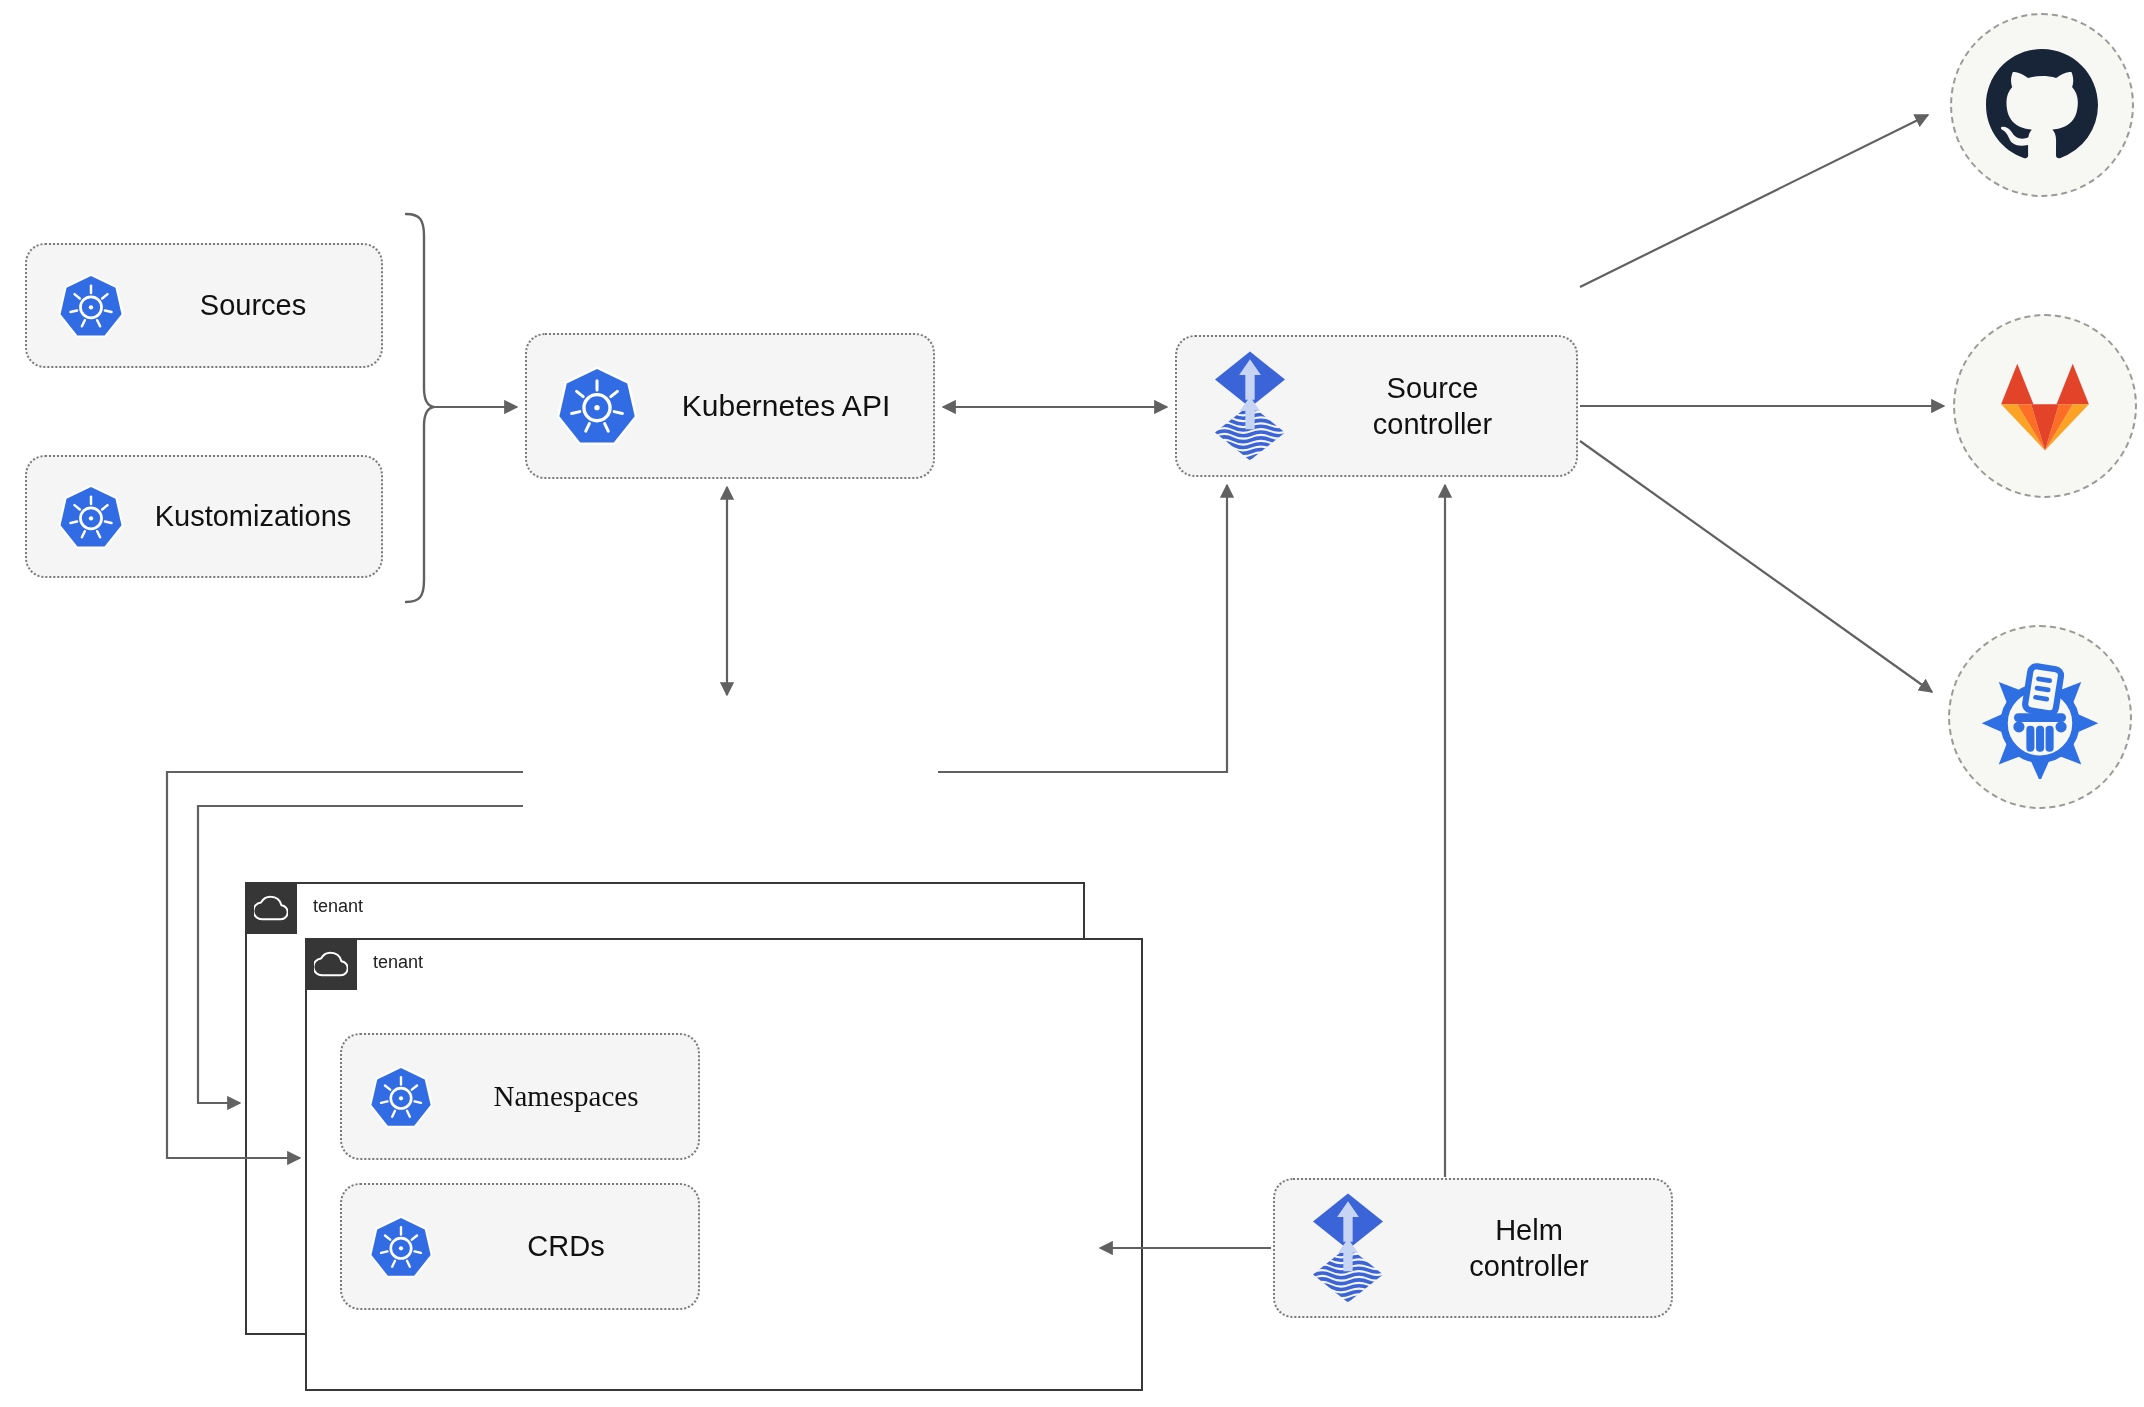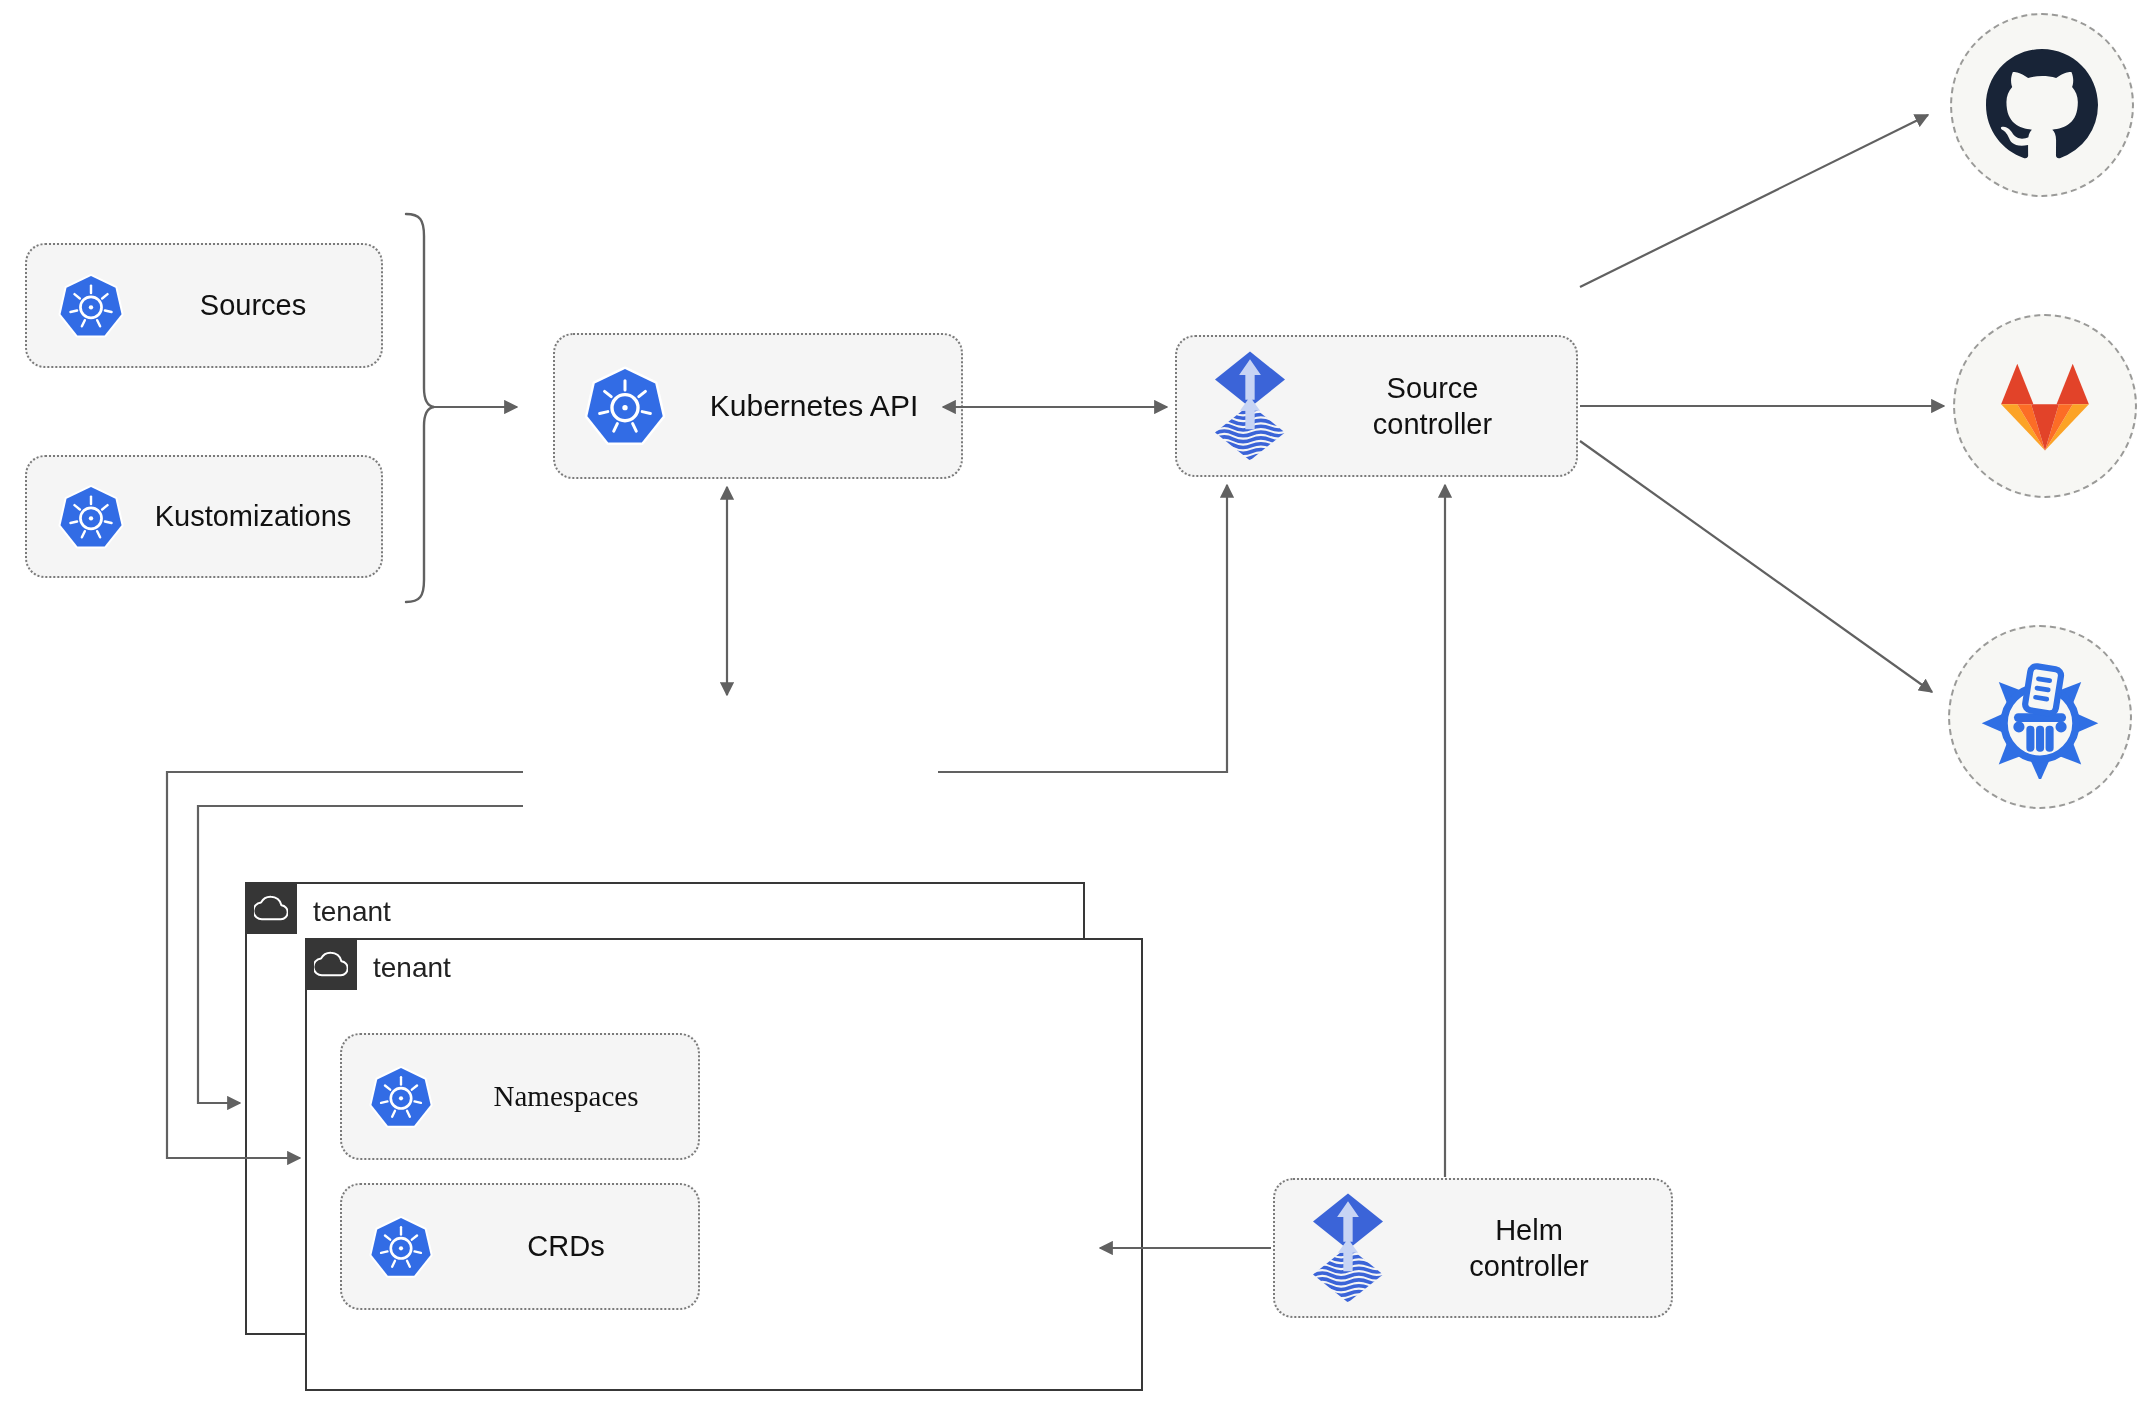--- a/index.html
+++ b/index.html
@@ -17,21 +17,21 @@
         border:2px dotted var(--dot-border);border-radius:20px;
         display:flex;align-items:center;box-sizing:border-box;}
   .node .icon{flex:none;}
   .node .label{flex:1;text-align:center;font-size:29px;line-height:1.25;}
   .node--wrap .label span{display:inline-block;max-width:178px;}
 
   .tenant-frame{position:absolute;background:#ffffff;
         border:2px solid var(--tenant-border);box-sizing:border-box;}
   .tenant-header{position:absolute;left:-2px;top:-2px;width:52px;height:52px;
         background:#363636;display:flex;align-items:center;justify-content:center;}
-  .tenant-label{position:absolute;left:66px;top:12px;font-size:28px;color:#222;}
+  .tenant-label{position:absolute;left:66px;top:12px;font-size:18px;color:#222;}
 
   .remote-circle{position:absolute;width:184px;height:184px;border-radius:50%;
         background:var(--circle-fill);border:2px dashed #9a9a98;
         display:flex;align-items:center;justify-content:center;box-sizing:border-box;}
 
   #connectors{position:absolute;left:0;top:0;pointer-events:none;}
   #symdefs{position:absolute;width:0;height:0;overflow:hidden;}
 </style>
 </head>
 <body>
@@ -162,21 +162,21 @@
     <div class="label">Sources</div>
   </div>
 
   <div class="node" style="left:25px;top:455px;width:358px;height:123px;">
     <svg class="icon" width="68" height="68" viewBox="0 0 100 100" style="margin-left:30px;">
         <use href="#sym-k8s"></use>
       </svg>
     <div class="label">Kustomizations</div>
   </div>
 
-  <div class="node" style="left:553px;top:333px;width:410px;height:146px;">
+  <div class="node" style="left:525px;top:333px;width:410px;height:146px;">
     <svg class="icon" width="84" height="84" viewBox="0 0 100 100" style="margin-left:28px;">
         <use href="#sym-k8s"></use>
       </svg>
     <div class="label" style="font-size:30px;">Kubernetes API</div>
   </div>
 
   <div class="node node--wrap" style="left:1175px;top:335px;width:403px;height:142px;">
     <svg class="icon" width="78" height="112" viewBox="0 0 100 144" style="margin-left:34px;">
         <use href="#sym-flux"></use>
       </svg>

